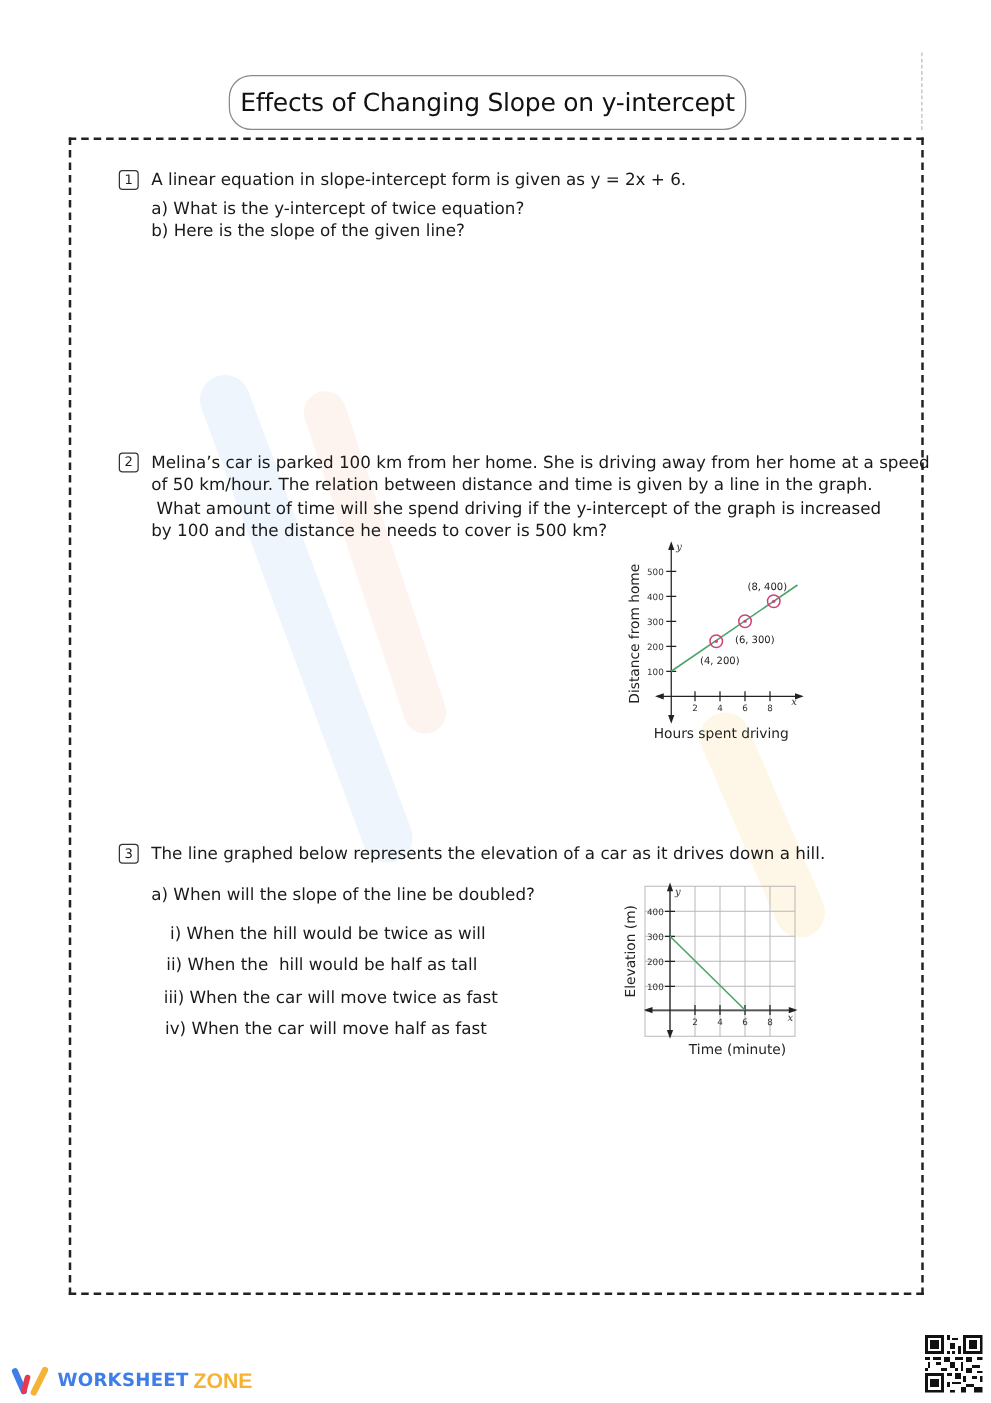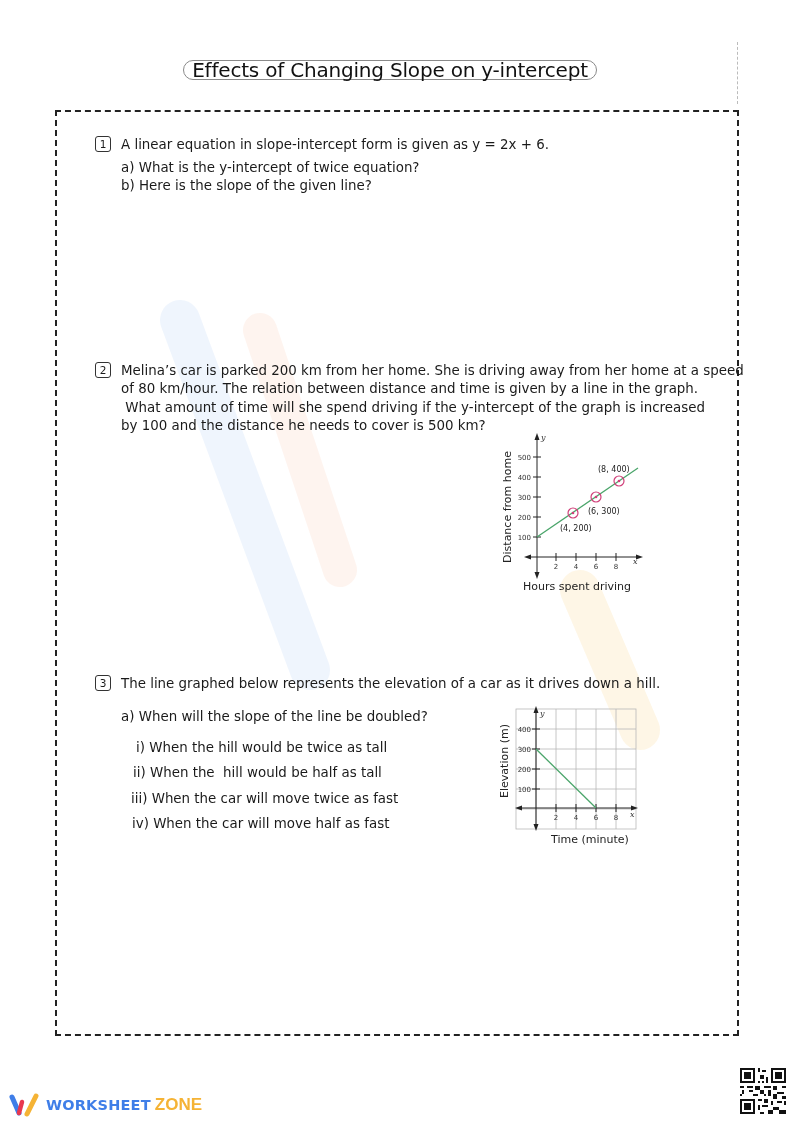--- a/index.html
+++ b/index.html
@@ -1,18 +1,18 @@
 <!DOCTYPE html>
 <html><head>
 <meta charset="utf-8">
 <style>
   html, body { margin:0; padding:0; }
   body { width:793px; height:1122px; background:#ffffff; position:relative; overflow:hidden;
          font-family:"Liberation Sans", sans-serif; color:#1a1a1a; }
-  .title-pill { position:absolute; left:183px; top:60px; width:414px; height:20px;
+  .title-pill { position:absolute; left:183px; top:60px; width:414px; height:44px;
     border:1.5px solid #8a8a8a; border-radius:18px; box-sizing:border-box;
     display:flex; align-items:center; justify-content:center; }
   .title-pill span { font-family:"DejaVu Sans", sans-serif; font-size:20px; color:#111; letter-spacing:-0.2px; }
   .frame { position:absolute; left:55px; top:110px; width:684px; height:926px;
     border:2px dashed #222; box-sizing:border-box; }
   .side-dash { position:absolute; left:737px; top:42px; width:0; height:62px; border-left:1px dashed #bbb; }
   .q { position:absolute; font-family:"DejaVu Sans", sans-serif; font-size:13.4px; line-height:20px; color:#1a1a1a; }
   .qnum { display:inline-block; width:14px; height:14px; border:1px solid #333; border-radius:3px;
     font-size:10.5px; line-height:14px; text-align:center; margin-right:10px; vertical-align:1px; }
   .sub { position:absolute; font-family:"DejaVu Sans", sans-serif; font-size:13.4px; color:#1a1a1a; white-space:nowrap; }
@@ -41,23 +41,23 @@
 
 <div class="frame"></div>
 
 <div class="q" style="left:95px;top:135px;">
   <span class="qnum">1</span><span>A linear equation in slope-intercept form is given as y = 2x + 6.</span>
 </div>
 <div class="sub" style="left:121px;top:160px;">a)  What is the y-intercept of twice equation?</div>
 <div class="sub" style="left:121px;top:178px;">b)  Here is the slope of the given line?</div>
 
 <div class="q" style="left:95px;top:361px;white-space:nowrap;">
-  <span class="qnum">2</span><span>Melina’s car is parked 200 km from her home. She is driving away from her home at a speed</span>
-</div>
-<div class="sub" style="left:121px;top:381px;">of 80 km/hour. The relation between distance and time is given by a line in the graph.</div>
+  <span class="qnum">2</span><span>Melina’s car is parked 100 km from her home. She is driving away from her home at a speed</span>
+</div>
+<div class="sub" style="left:121px;top:381px;">of 50 km/hour. The relation between distance and time is given by a line in the graph.</div>
 <div class="sub" style="left:121px;top:400px;white-space:pre;"> What amount of time will she spend driving if the y-intercept of the graph is increased</div>
 <div class="sub" style="left:121px;top:418px;">by 100 and the distance he needs to cover is 500 km?</div>
 
 <svg class="graph" style="left:495px;top:430px;" width="160" height="170" viewBox="0 0 160 170">
   <g stroke="#222" stroke-width="1" fill="none">
     <line x1="42" y1="6" x2="42" y2="146"></line>
     <line x1="32" y1="127" x2="145" y2="127"></line>
   </g>
   <polygon points="42,3 39.5,10 44.5,10" fill="#222"></polygon>
   <polygon points="42,149 39.5,142 44.5,142" fill="#222"></polygon>
@@ -106,21 +106,21 @@
     <text x="103" y="42">(8, 400)</text>
   </g>
   <text x="16" y="77" transform="rotate(-90 16 77)" text-anchor="middle" font-family="DejaVu Sans, sans-serif" font-size="11" fill="#222">Distance from home</text>
   <text x="82" y="160" text-anchor="middle" font-family="DejaVu Sans, sans-serif" font-size="11" fill="#222">Hours spent driving</text>
 </svg>
 
 <div class="q" style="left:95px;top:674px;white-space:nowrap;">
   <span class="qnum">3</span><span>The line graphed below represents the elevation of a car as it drives down a hill.</span>
 </div>
 <div class="sub" style="left:121px;top:709px;">a) When will the slope of the line be doubled?</div>
-<div class="sub" style="left:136px;top:740px;">i) When the hill would be twice as tall</div>
+<div class="sub" style="left:136px;top:740px;">i) When the hill would be twice as will</div>
 <div class="sub" style="left:133px;top:765px;white-space:pre;">ii) When the  hill would be half as tall</div>
 <div class="sub" style="left:131px;top:791px;">iii) When the car will move twice as fast</div>
 <div class="sub" style="left:132px;top:816px;">iv) When the car will move half as fast</div>
 
 <svg class="graph" style="left:495px;top:700px;" width="160" height="150" viewBox="0 0 160 150">
   <g stroke="#b8b8b8" stroke-width="0.8" fill="none">
     <rect x="21" y="9" width="120" height="120"></rect>
     <line x1="41" y1="9" x2="41" y2="129"></line>
     <line x1="61" y1="9" x2="61" y2="129"></line>
     <line x1="81" y1="9" x2="81" y2="129"></line>

